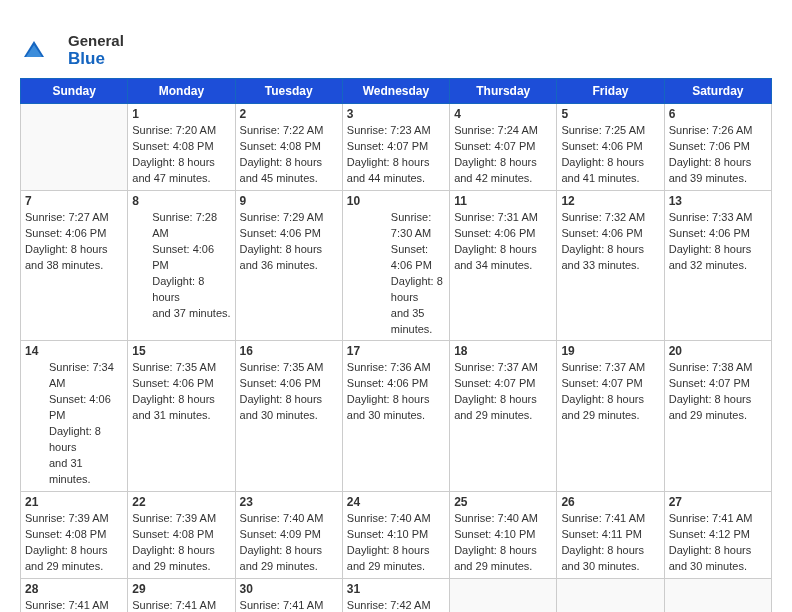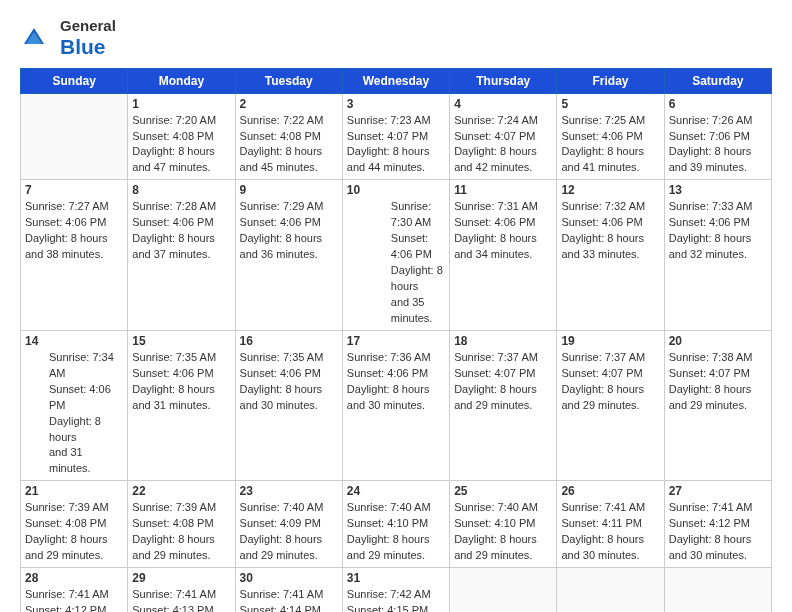--- a/index.html
+++ b/index.html
@@ -19,34 +19,35 @@
     }
     .header {
       display: flex;
       justify-content: space-between;
       align-items: flex-start;
       margin-bottom: 10px;
     }
     .logo {
       display: flex;
       align-items: center;
-      gap: 12px;
+      gap: 20px;
+      margin-top: 15px;
     }
     .logo-text {
       display: flex;
       flex-direction: column;
       line-height: 1.1;
     }
     .logo-general {
       font-size: 15px;
       font-weight: bold;
       color: #333;
     }
     .logo-blue {
-      font-size: 21px;
+      font-size: 17px;
       font-weight: bold;
       color: #1565c0;
     }
     .logo-icon {
       width: 28px;
       height: 28px;
     }
     .title-block {
       text-align: right;
     }
@@ -184,21 +185,21 @@
         <tr>
           <td>
             <span class="day-num">7</span>
             <div class="day-info" style="white-space: pre-line;">Sunrise: 7:27 AM
 Sunset: 4:06 PM
 Daylight: 8 hours
 and 38 minutes.</div>
           </td>
           <td>
             <span class="day-num">8</span>
-            <div class="day-info" style="white-space: pre-line;">Sunrise: 7:28 AM
+            <div class="day-info" style="white-space: pre-line; margin-left: 20px;">Sunrise: 7:28 AM
 Sunset: 4:06 PM
 Daylight: 8 hours
 and 37 minutes.</div>
           </td>
           <td>
             <span class="day-num">9</span>
             <div class="day-info" style="white-space: pre-line;">Sunrise: 7:29 AM
 Sunset: 4:06 PM
 Daylight: 8 hours
 and 36 minutes.</div>

